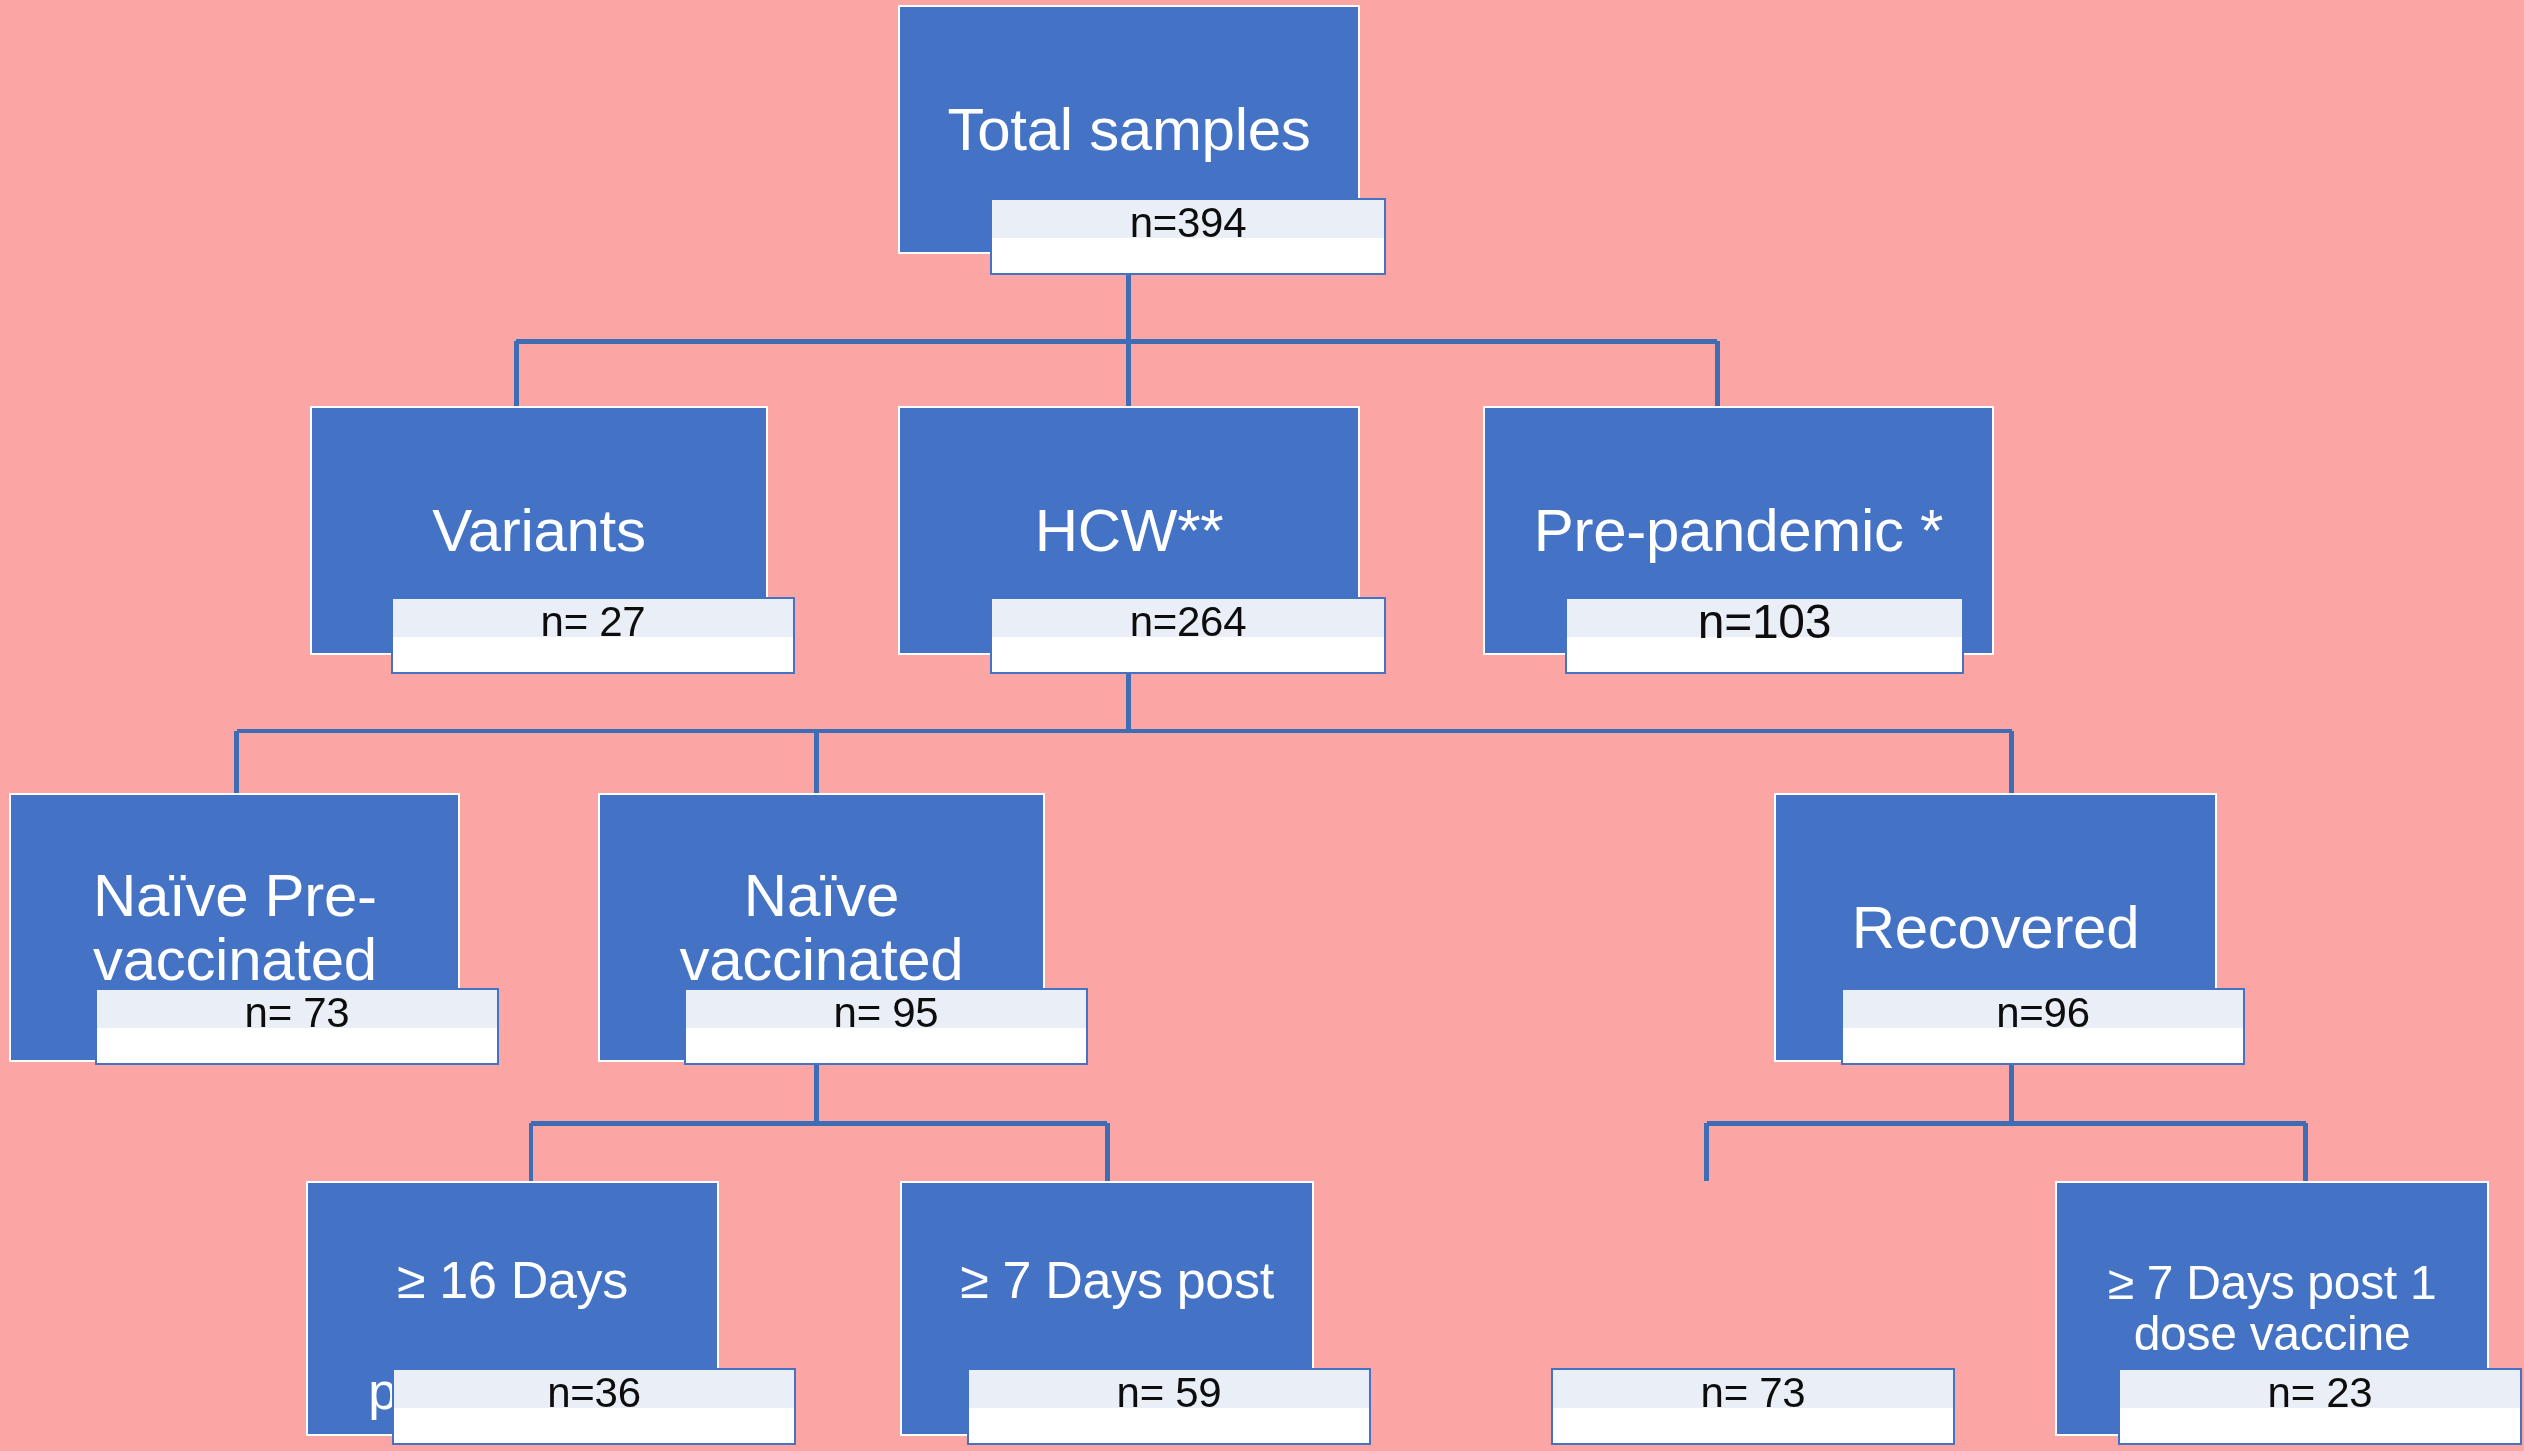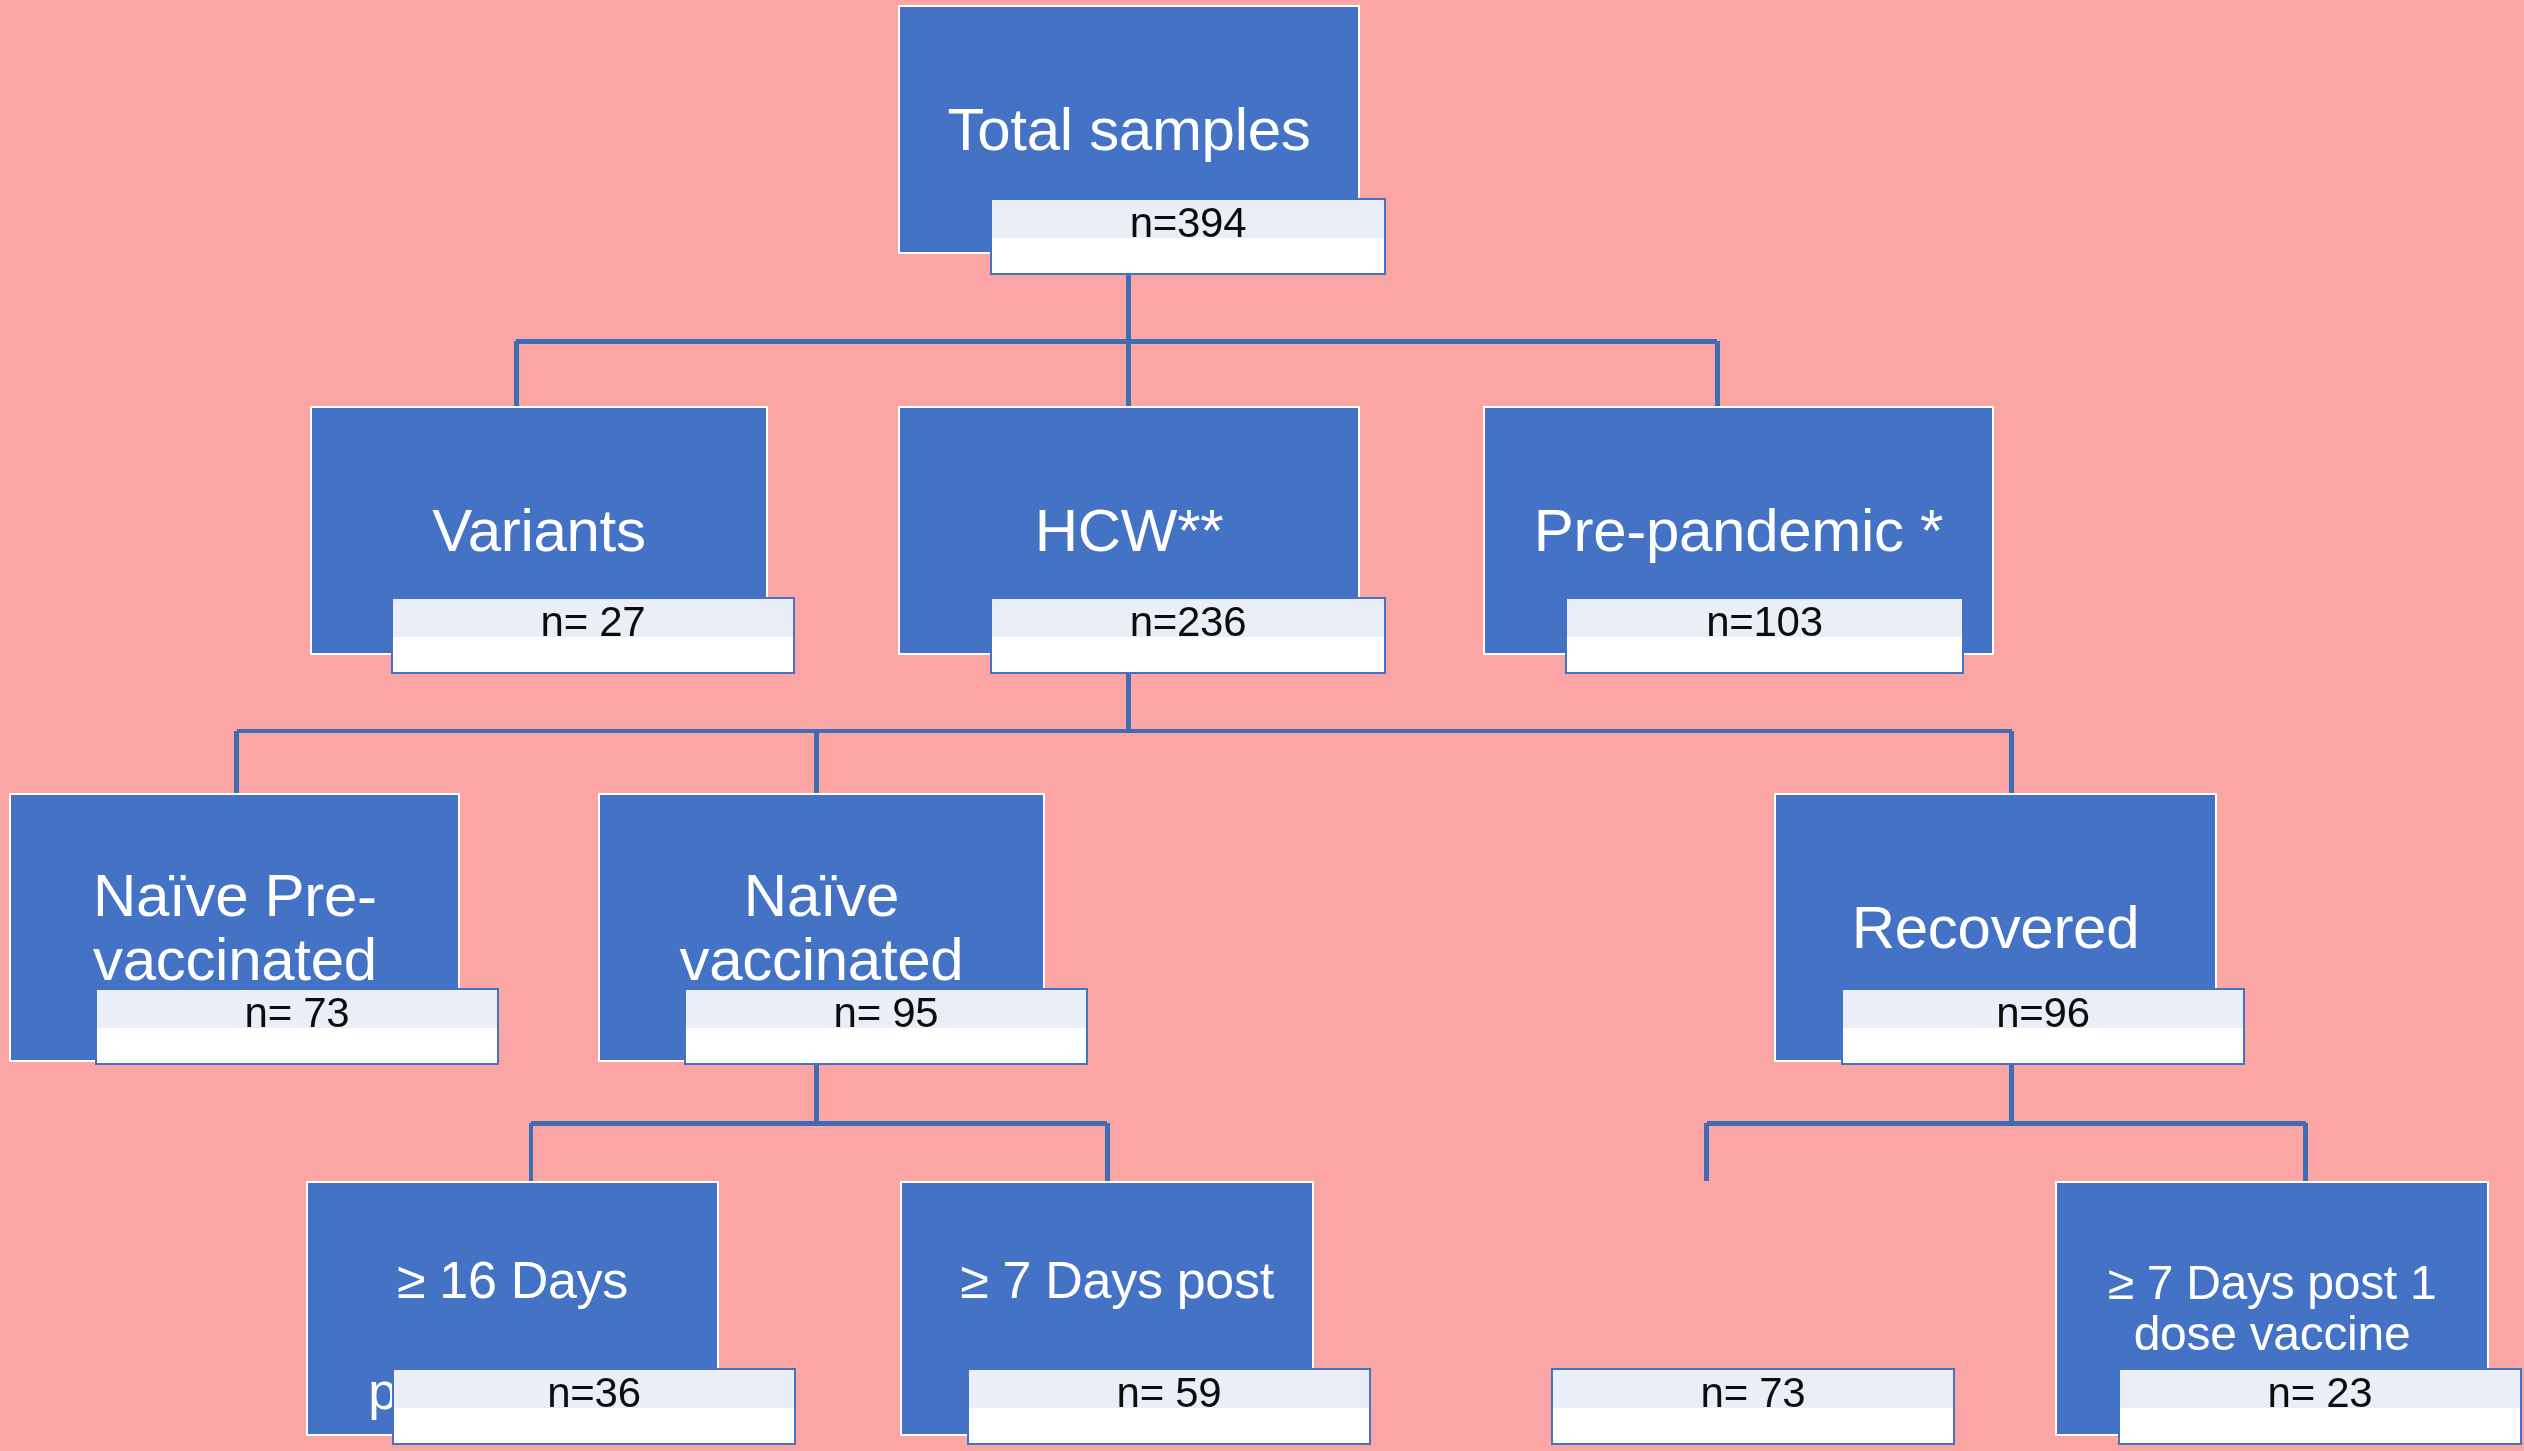--- a/index.html
+++ b/index.html
@@ -122,29 +122,29 @@
   <div class="nbox" style="left:391px; top:597px; width:404px; height:77px;">
     <div class="nbox-band" style="height:38px;"></div>
     <div class="nbox-text" style="font-size:42px; line-height:47px; top:-1.3px;">n= 27</div>
   </div>
 
   <div class="node" style="left:898px; top:406px; width:462px; height:249px;">
     <div class="node-label" style="font-size:60px;">HCW**</div>
   </div>
   <div class="nbox" style="left:990px; top:597px; width:396px; height:77px;">
     <div class="nbox-band" style="height:38px;"></div>
-    <div class="nbox-text" style="font-size:42px; line-height:47px; top:-1.3px;">n=236</div>
+    <div class="nbox-text" style="font-size:42px; line-height:47px; top:-1.3px;">n=264</div>
   </div>
 
   <div class="node" style="left:1483px; top:406px; width:511px; height:249px;">
     <div class="node-label" style="font-size:60px;">Pre-pandemic *</div>
   </div>
   <div class="nbox" style="left:1565px; top:597px; width:399px; height:77px;">
     <div class="nbox-band" style="height:38px;"></div>
-    <div class="nbox-text" style="font-size:42px; line-height:47px; top:-1.3px;">n=103</div>
+    <div class="nbox-text" style="font-size:48px; line-height:47px; top:-1.3px;">n=103</div>
   </div>
 
   <div class="node" style="left:9.4px; top:793px; width:451px; height:269px;">
     <div class="node-label" style="font-size:60px;">Naïve Pre-
 vaccinated</div>
   </div>
   <div class="nbox" style="left:95px; top:988px; width:404px; height:77px;">
     <div class="nbox-band" style="height:38px;"></div>
     <div class="nbox-text" style="font-size:42px; line-height:47px; top:-1.3px;">n= 73</div>
   </div>

